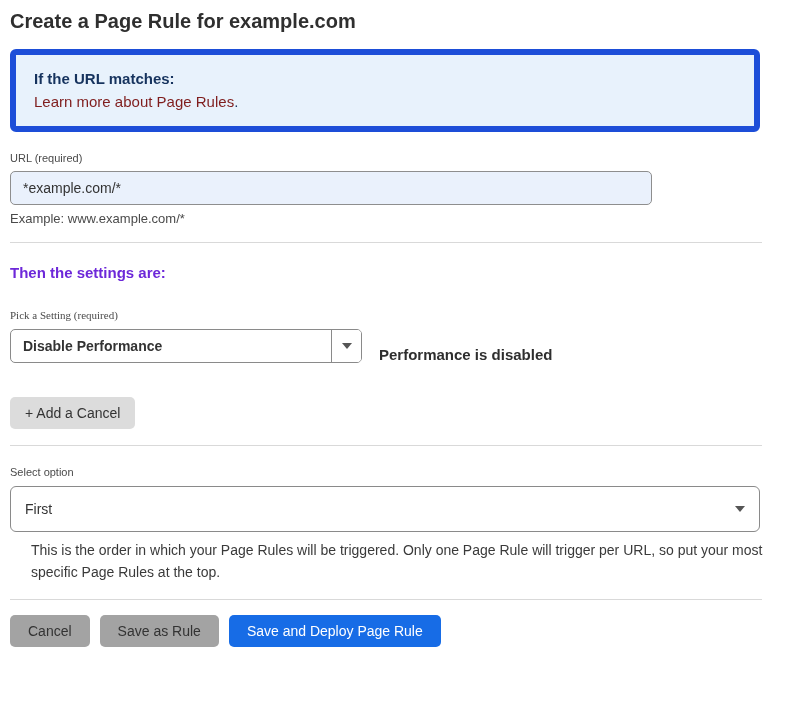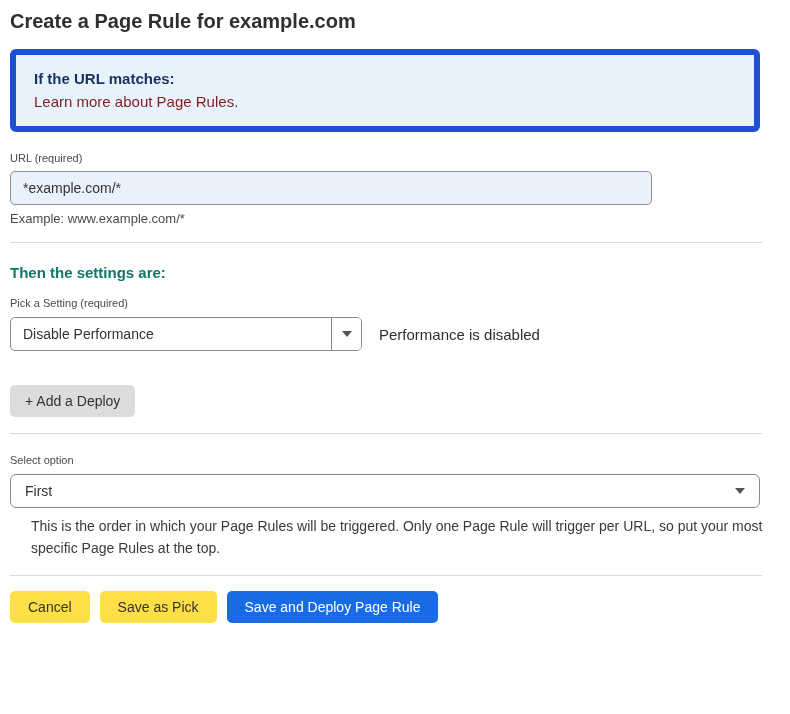--- a/index.html
+++ b/index.html
@@ -68,28 +68,29 @@
   hr.divider {
     border: none;
     border-top: 1px solid #d9d9d9;
     width: 752px;
     margin-top: 16px;
   }
   h2.section-heading {
     margin-top: 21px;
     font-size: 15px;
     font-weight: 700;
-    color: #0f766e;
+    color: #6d28d9;
   }
   h2.order-heading { margin-top: 22px; }
-  .picker-label { margin-top: 16px; }
+  .picker-label { margin-top: 28px; font-family: Liberation Serif, serif; }
   .setting-row {
     margin-top: 8px;
     display: flex;
-    align-items: center;
+    align-items: flex-end;
+    font-weight: bold;
   }
   .custom-select {
     display: flex;
     align-items: stretch;
     width: 352px;
     height: 34px;
     background: #ffffff;
     border: 1px solid #8a8a8a;
     border-radius: 5px;
     cursor: pointer;
@@ -126,35 +127,35 @@
     display: inline-block;
     border: none;
     border-radius: 5px;
     font-family: "Liberation Sans", sans-serif;
     font-size: 14px;
     height: 32px;
     padding: 0 18px;
     cursor: pointer;
   }
   .btn-gray {
-    background: #fde047;
+    background: #a3a3a3;
     color: #333;
   }
   .btn-add {
     margin-top: 34px;
     background: #dcdcdc;
     color: #333;
     padding: 0 15px;
   }
   .order-select {
     margin-top: 8px;
     display: flex;
     align-items: center;
     width: 750px;
-    height: 34px;
+    height: 46px;
     background: #ffffff;
     border: 1px solid #8a8a8a;
     border-radius: 6px;
     padding: 0 14px;
     cursor: pointer;
     gap: 48px;
   }
   .order-select .select-value {
     flex: 1;
     font-size: 14px;
@@ -205,35 +206,35 @@
   <div class="setting-row">
     <div class="custom-select">
       <span class="select-value">Disable Performance</span>
       <span class="arrow-box">
         <span class="tri-down"></span>
       </span>
     </div>
     <span class="status-text">Performance is disabled</span>
   </div>
 
-  <button class="btn btn-add">+ Add a Deploy</button>
+  <button class="btn btn-add">+ Add a Cancel</button>
 
   <hr class="divider">
 
 
   <label class="field-label">Select option</label>
 
   <div class="order-select">
     <span class="select-value">First</span>
     <span class="tri-down"></span>
   </div>
 
   <div class="order-desc">This is the order in which your Page Rules will be triggered. Only one Page Rule will trigger per URL, so put your most specific Page Rules at the top.</div>
 
   <hr class="divider order-divider">
 
   <div class="button-row">
     <button class="btn btn-gray">Cancel</button>
-    <button class="btn btn-gray">Save as Pick</button>
+    <button class="btn btn-gray">Save as Rule</button>
     <button class="btn btn-primary">Save and Deploy Page Rule</button>
   </div>
 
 </div>
 
 </body></html>

